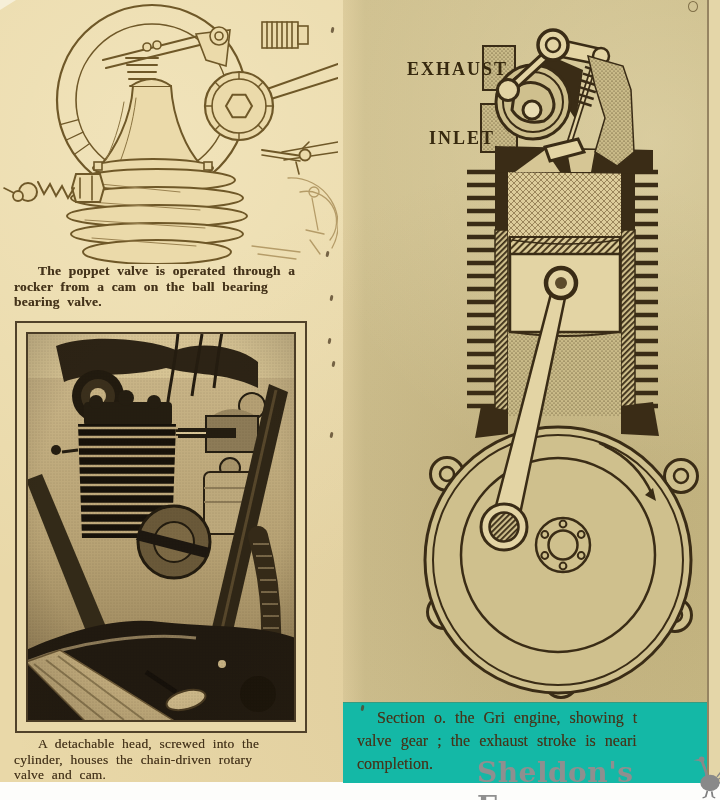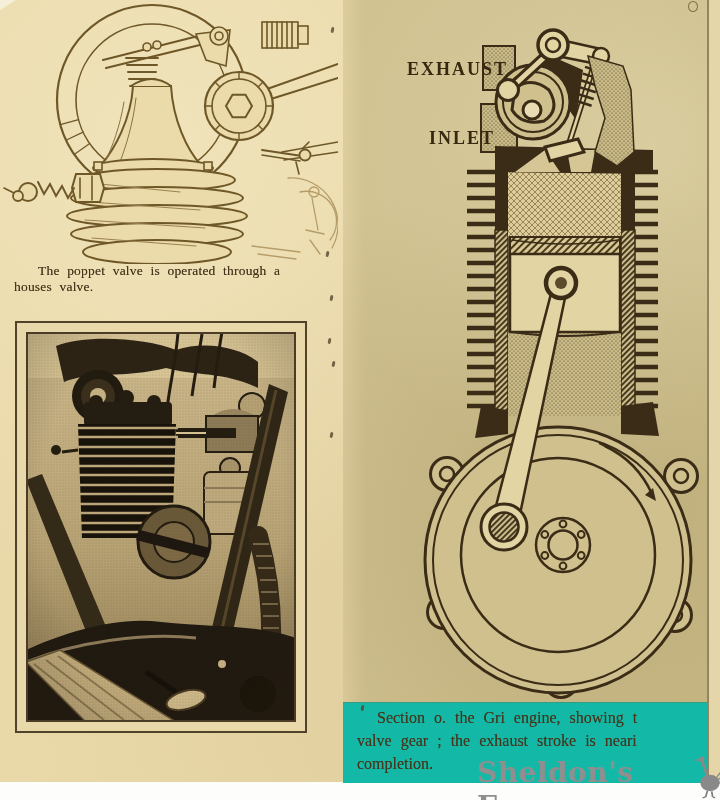--- a/index.html
+++ b/index.html
@@ -14,21 +14,21 @@
          background:
            radial-gradient(circle at 85% 20%, rgba(255,246,214,.30), transparent 55%),
            radial-gradient(circle at 55% 75%, rgba(115,92,48,.14), transparent 65%),
            linear-gradient(90deg,#ddcc9c 0px,#cfc08f 22px,#c8b985 100%);}
   .edge-strip{position:absolute;left:707px;top:0;width:13px;height:782px;
          background:#e4d6a8;border-left:2px solid rgba(85,66,38,.55);}
   .corner-light{position:absolute;left:0;top:0;width:0;height:0;
          border-top:10px solid #f6efd8;border-right:16px solid transparent;}
   .caption{position:absolute;color:#44331a;text-shadow:0 0 .4px rgba(66,46,22,.55);}
   .cap-left{font-size:13.5px;line-height:15.5px;letter-spacing:.2px;word-spacing:4px;}
-  .cap1{left:14px;top:263px;width:302px;}
+  .cap1{left:14px;top:263px;width:302px;font-weight:bold;}
   .cap2{left:14px;top:736px;width:302px;}
   .cap-line{display:block;white-space:nowrap;}
   .indent{padding-left:24px;}
   .cap3-bg{position:absolute;left:343px;top:702px;width:364px;height:80px;
          background:#14b8a6;border-top:1px solid rgba(120,100,60,.35);overflow:hidden;}
   .cap3{left:14px;top:3px;position:absolute;width:400px;font-size:16px;line-height:23px;
         word-spacing:5px;color:#46351b;}
   .cap3 .indent{padding-left:20px;}
   .diagram-label{position:absolute;font-size:18px;font-weight:bold;letter-spacing:2px;
         color:#37290f;transform:scaleY(1.05);}
@@ -117,21 +117,22 @@
       <path d="M288,176 A47,47 0 0 1 332,246"></path>
       <path d="M300,190 A30,30 0 0 1 330,238"></path>
       <circle cx="314" cy="190" r="5"></circle>
       <path d="M312,196 L318,228 M306,228 L324,232 M310,238 L320,252"></path>
       <path d="M252,244 L300,250 M258,252 L296,257"></path>
     </g>
   </svg>
 
   <div class="caption cap-left cap1">
     <span class="cap-line indent">The poppet valve is operated through a</span>
-    <span class="cap-line">houses valve.</span>
+    <span class="cap-line">rocker from a cam on the ball bearing</span>
+    <span class="cap-line">bearing valve.</span>
   </div>
 
   <div class="photo-frame">
     <svg width="270" height="390" viewBox="0 0 270 390">
       <defs>
         <linearGradient id="pg" x1="0" y1="0" x2="0" y2="1">
           <stop offset="0" stop-color="#cdb98c"></stop>
             <stop offset=".55" stop-color="#b7a274"></stop>
           <stop offset="1" stop-color="#8f7a52"></stop>
         </linearGradient>
@@ -193,20 +194,25 @@
       <path d="M150,360 L120,340" stroke="#15100a" stroke-width="5"></path>
       <ellipse cx="160" cy="368" rx="20" ry="9" fill="#d2bd8d" stroke="#4a3b22" stroke-width="2" transform="rotate(-15 160 368)"></ellipse>
       <circle cx="232" cy="362" r="18" fill="#191309"></circle>
       <circle cx="196" cy="332" r="4" fill="#c7b283"></circle>
       <rect width="270" height="390" fill="url(#ht)"></rect>
       <rect width="270" height="390" fill="url(#vg)"></rect>
       <rect x="1" y="1" width="268" height="388" fill="none" stroke="#4a3c26" stroke-width="2"></rect>
     </svg>
   </div>
 
+  <div class="caption cap-left cap2">
+    <span class="cap-line indent">A detachable head, screwed into the</span>
+    <span class="cap-line">cylinder, houses the chain-driven rotary</span>
+    <span class="cap-line">valve and cam.</span>
+  </div>
 
   <svg class="abs" style="left:355px;top:0" width="365" height="700" viewBox="0 0 365 700">
     <defs>
       <pattern id="stip" width="4" height="4" patternUnits="userSpaceOnUse">
         <rect width="4" height="4" fill="#c9ba88"></rect>
         <circle cx="1" cy="1" r=".6" fill="#473619"></circle>
         <circle cx="3" cy="3" r=".5" fill="#473619"></circle>
       </pattern>
       <pattern id="hatch" width="5" height="5" patternUnits="userSpaceOnUse" patternTransform="rotate(45)">
         <rect width="5" height="5" fill="#d9c895"></rect>

